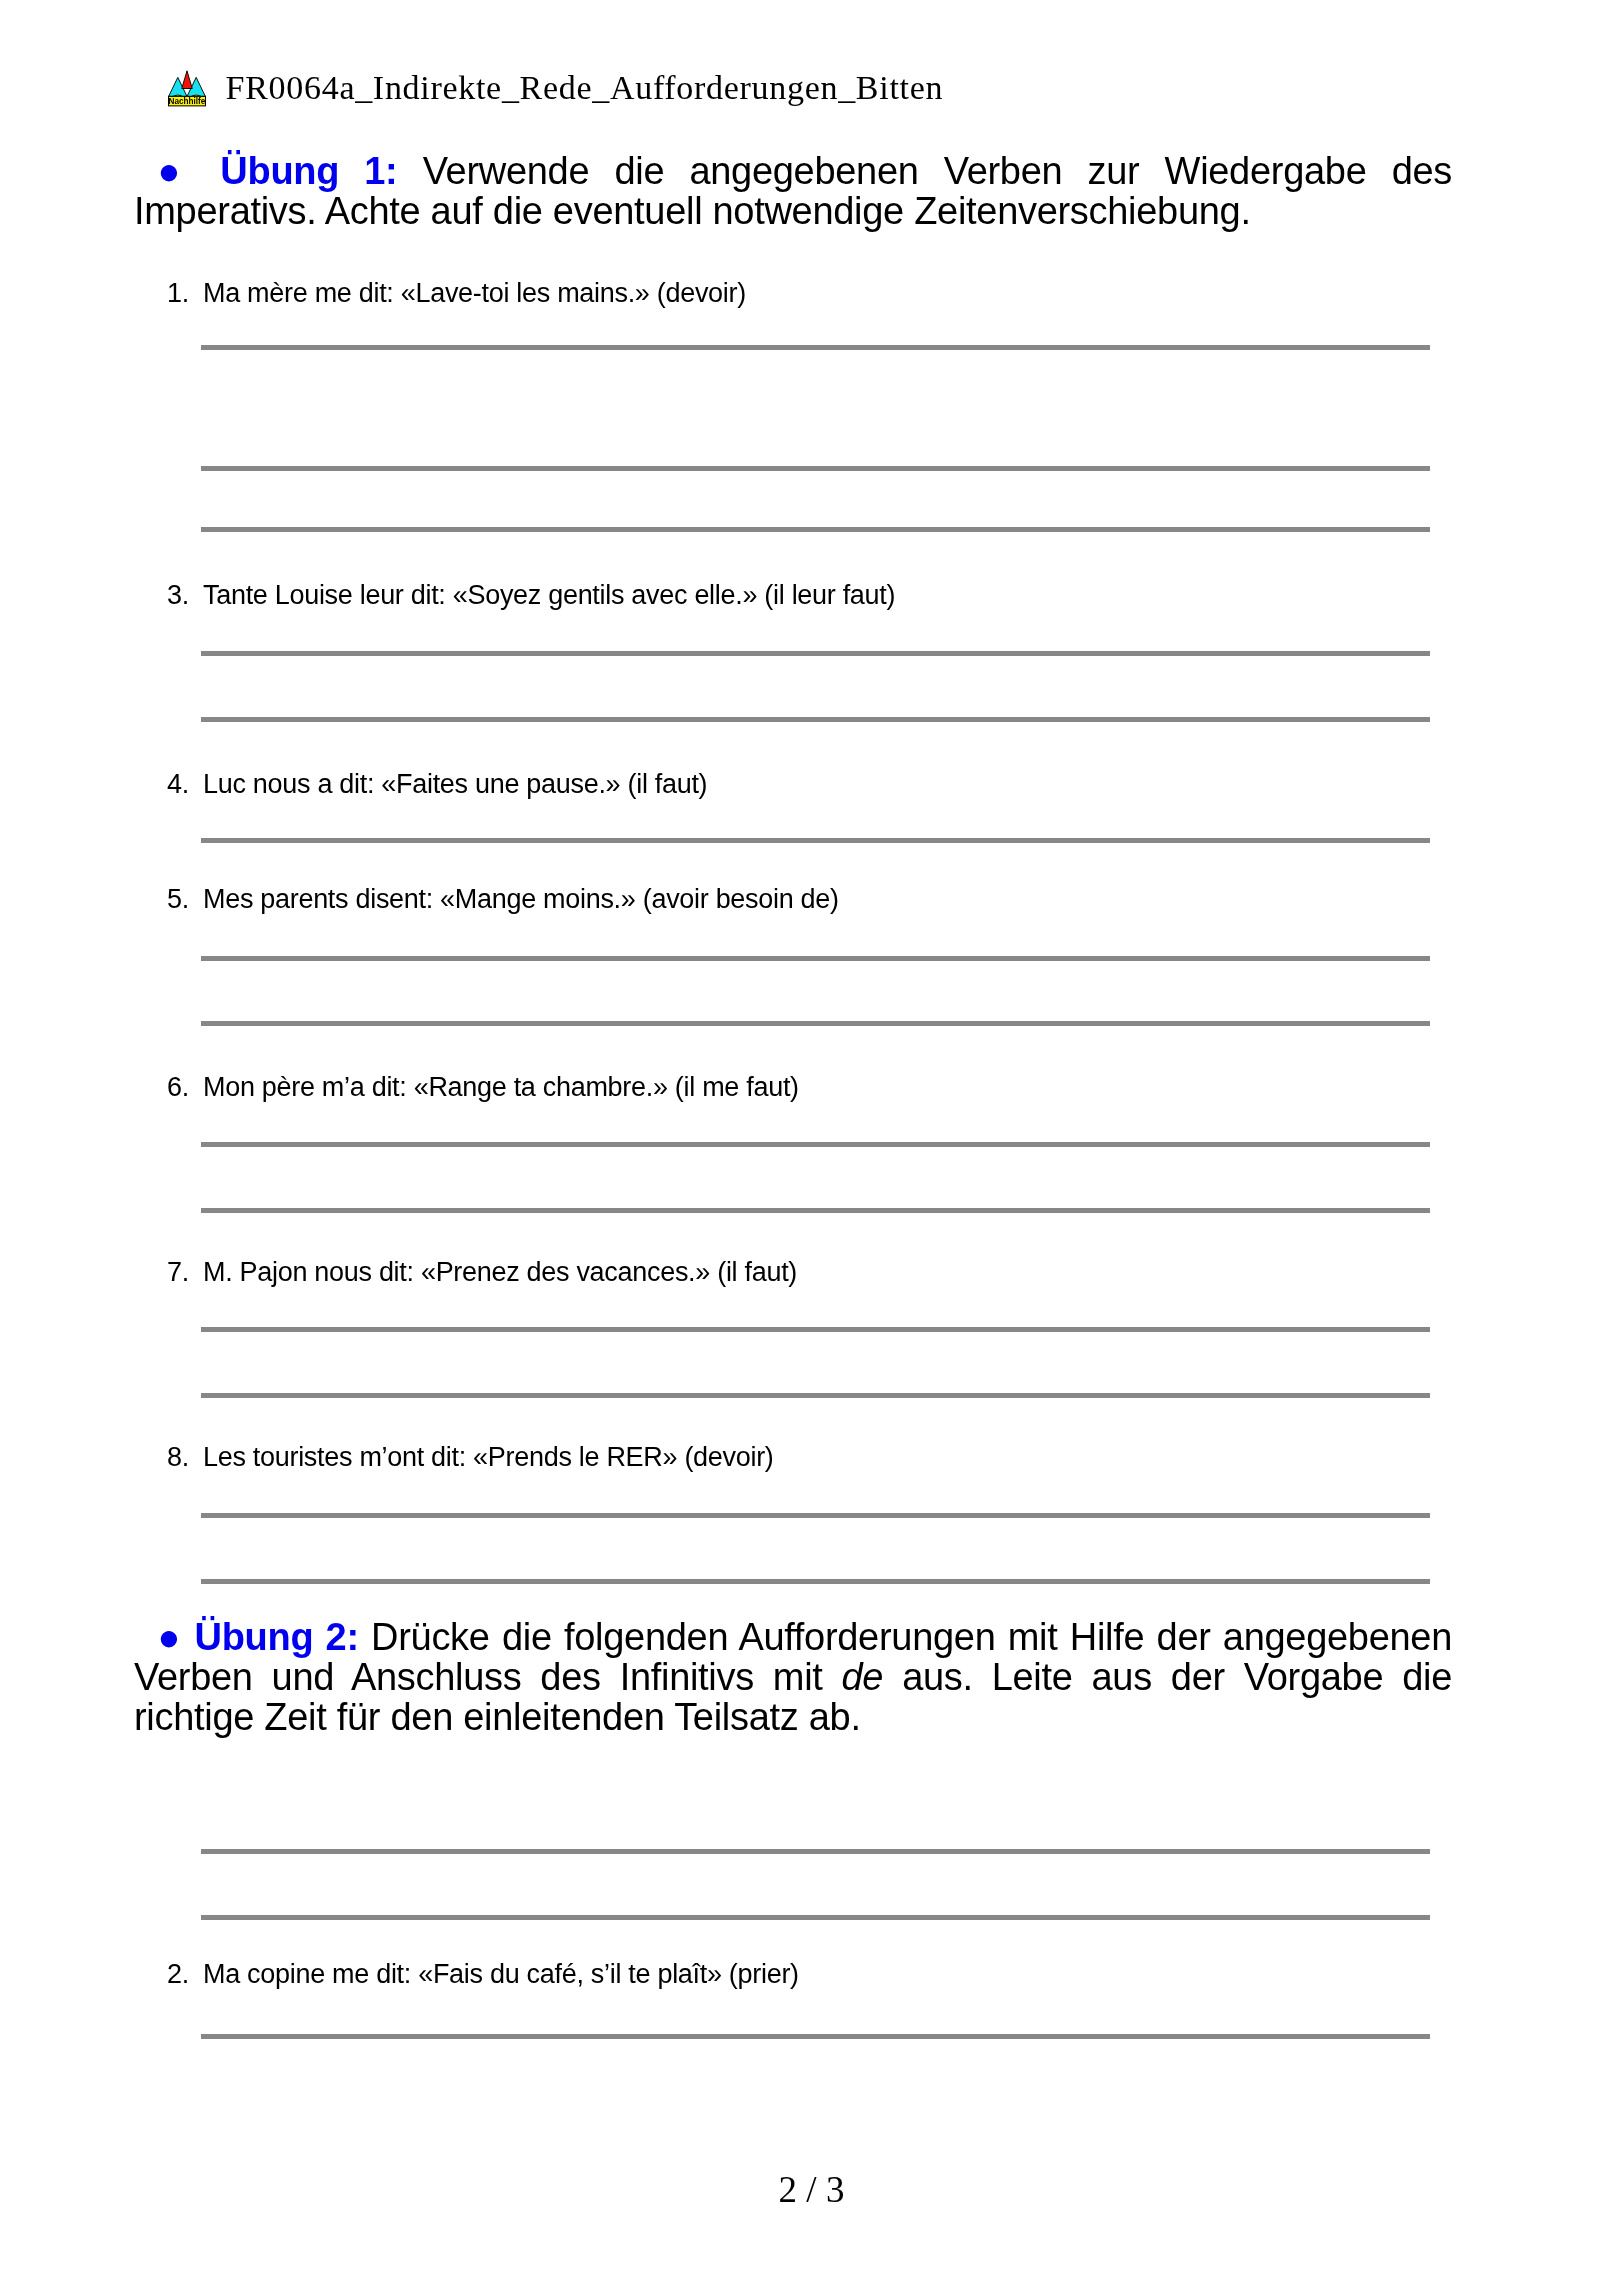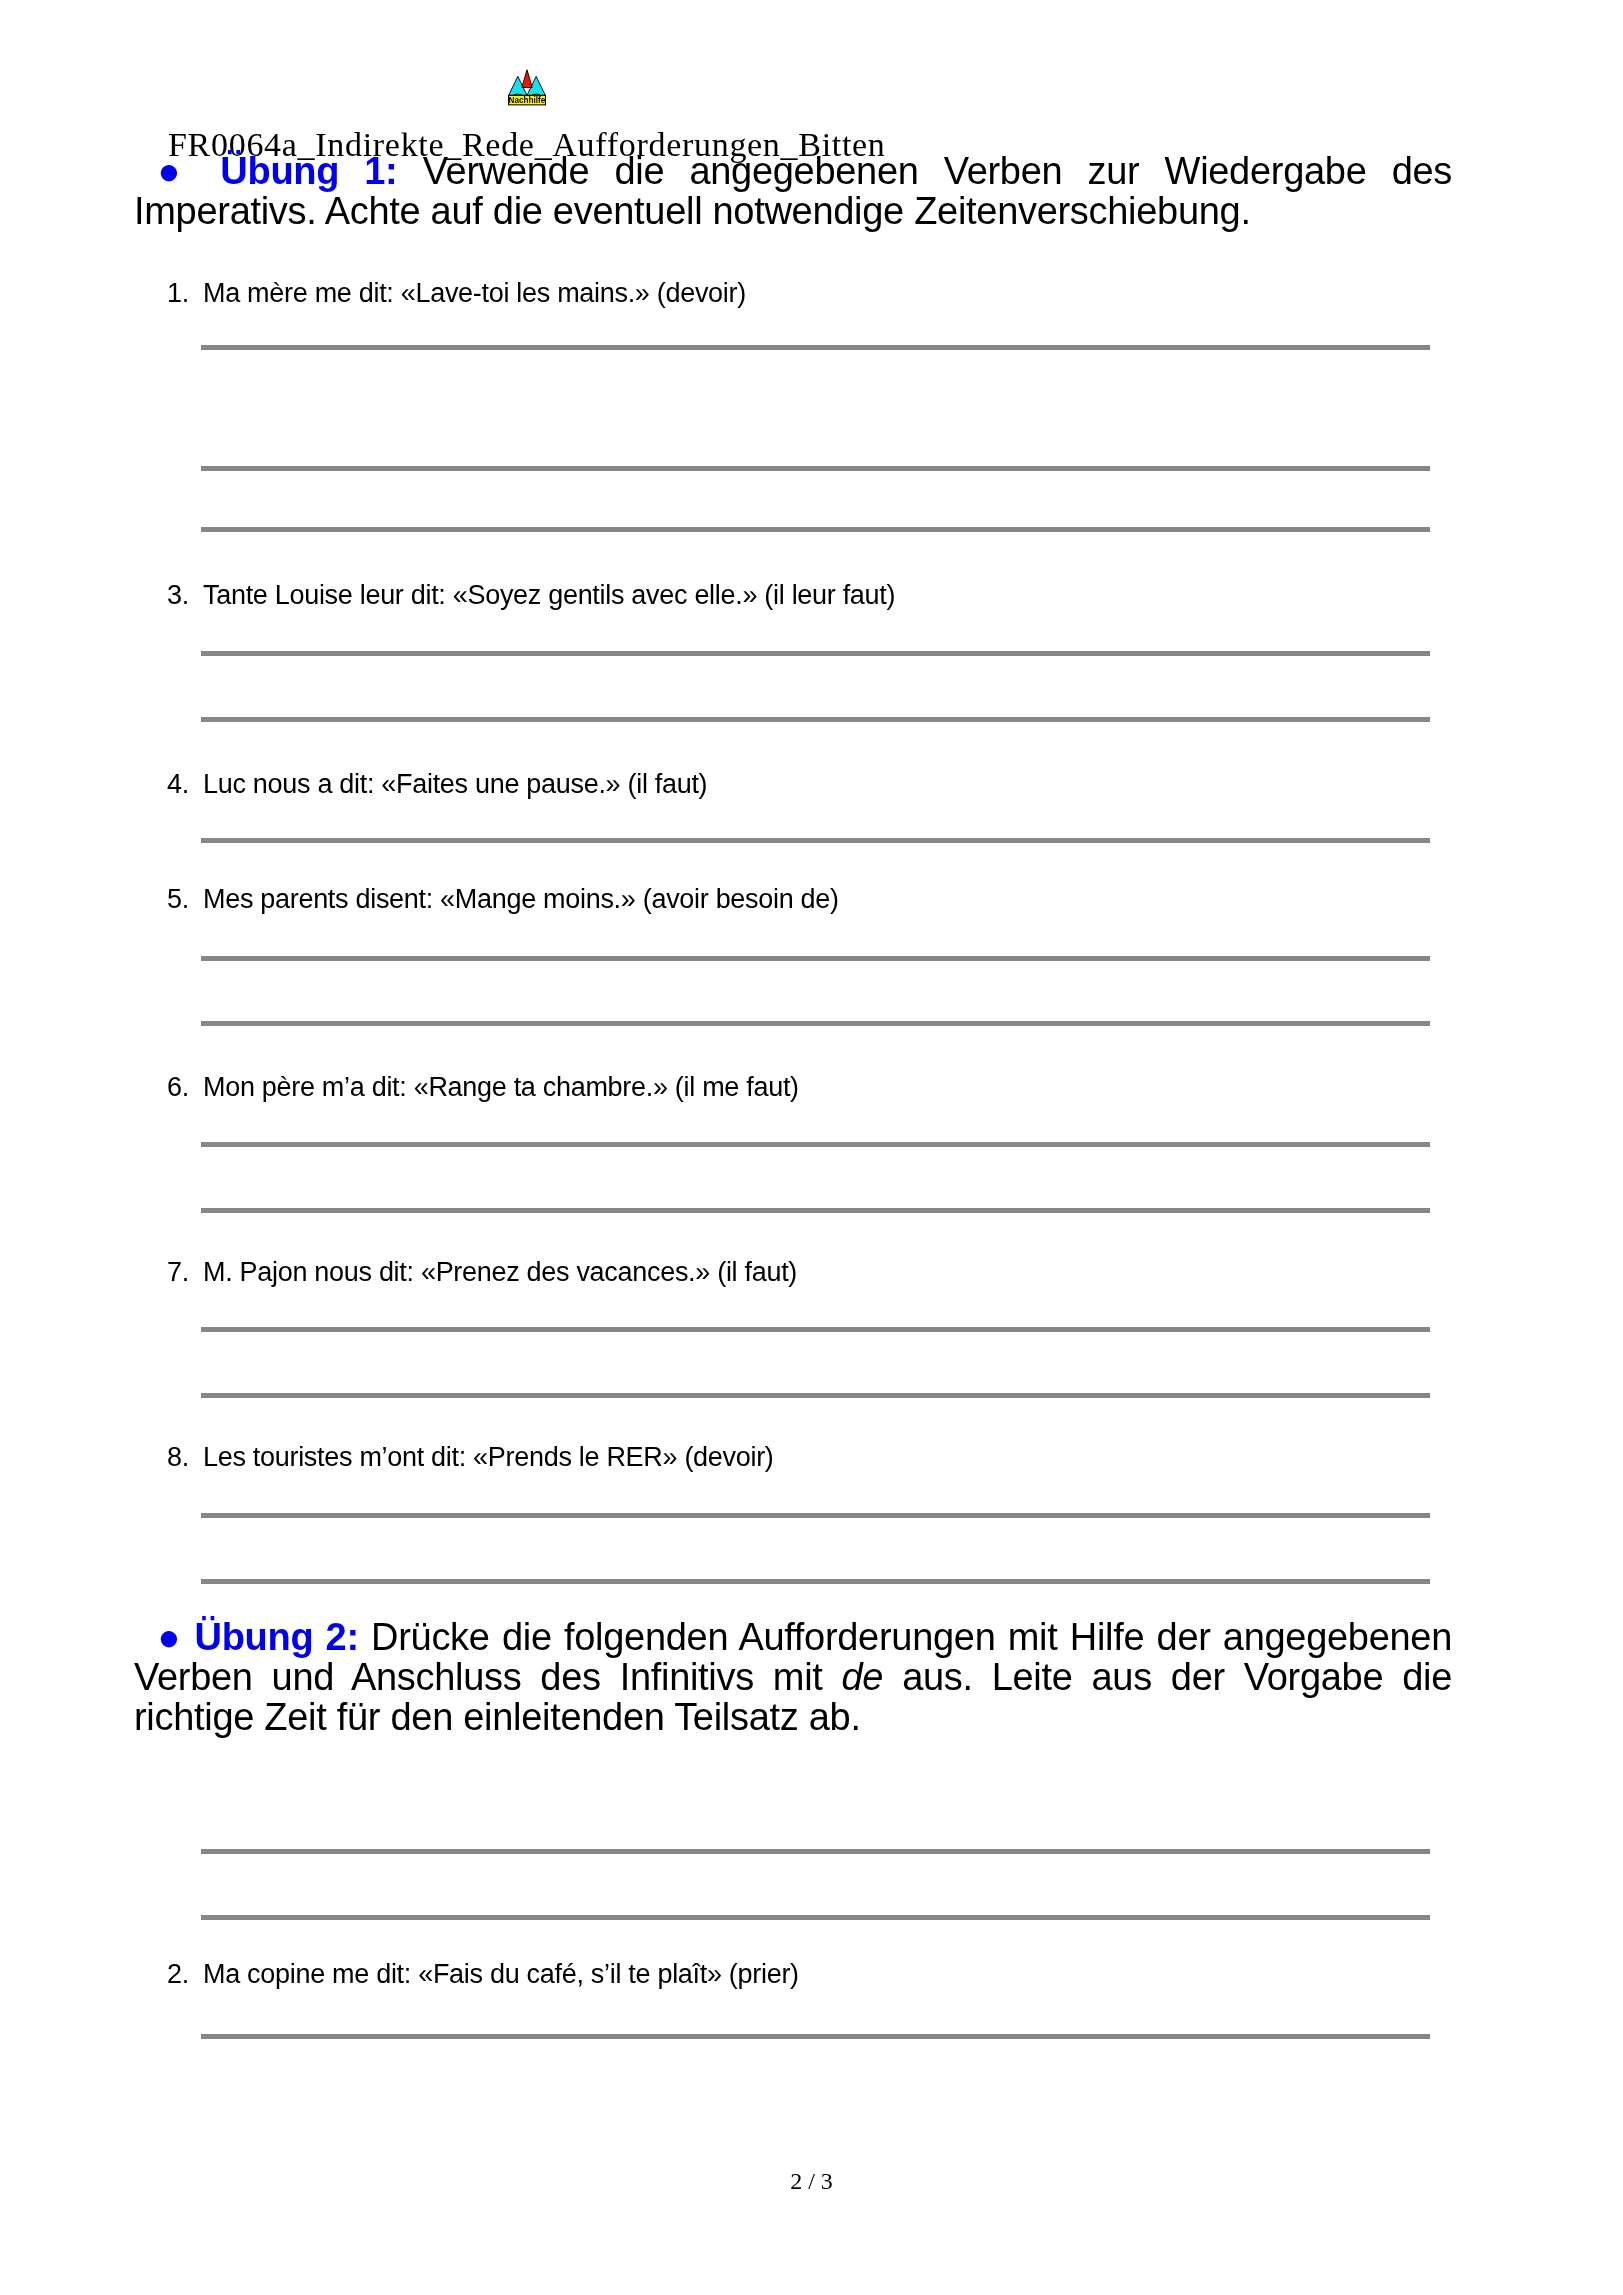--- a/index.html
+++ b/index.html
@@ -9,21 +9,21 @@
     margin:0 auto;
     background:#ffffff;
     font-family:"Liberation Sans", sans-serif;
     color:#000;
     overflow:hidden;
   }
 
   
   .doc-header {
     position:absolute; top:69px; left:168px;
-    display:flex; align-items:center; gap:19.6px;flex-direction:column;
+    display:flex; align-items:center; gap:19.6px;
   }
   .logo { width:38px; height:37px; flex:0 0 auto; }
   .doc-title {
     font-family:"Liberation Serif", serif;
     font-size:34px;
     letter-spacing:0.7px;
     white-space:nowrap;
   }
 
   
@@ -54,21 +54,21 @@
   .aline {
     position:absolute; left:201px; width:1229px; height:5.2px;
     background:#878787;
   }
 
   
   .footer {
     position:absolute; top:2168px; left:0; width:100%;
     text-align:center;
     font-family:"Liberation Serif", serif;
-    font-size:24px;
+    font-size:37px;
   }
 </style>
 </head>
 <body>
 
 <div class="page">
 
   <div class="doc-header">
     <svg class="logo" viewBox="0 0 58 56">
       <polygon points="1,40 15,11 29,40" fill="#19e0f0" stroke="#000" stroke-width="1.4"></polygon>

